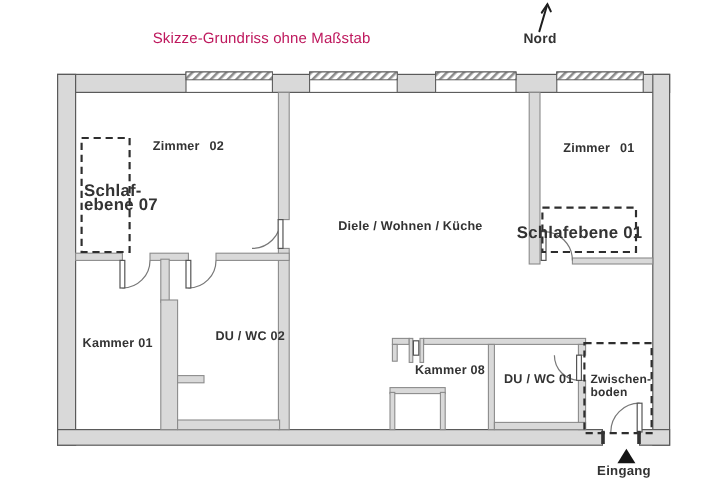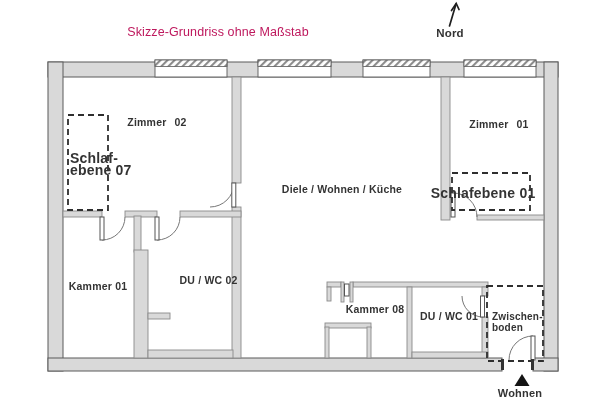--- a/index.html
+++ b/index.html
@@ -172,15 +172,15 @@
     <div>ebene 07</div>
   </div>
 
   <div class="lbl small" style="left:483px;top:193px;">Schlafebene 01</div>
 
   <div class="lbl block" id="zwischenboden-label" style="left:492px;top:311px;">
     <div>Zwischen-</div>
     <div>boden</div>
   </div>
 
-  <div class="lbl" id="eingang-label" style="left:520px;top:393px;">Wohnen</div>
+  <div class="lbl" id="eingang-label" style="left:520px;top:393px;">Eingang</div>
 
 </div>
 
 </body></html>

